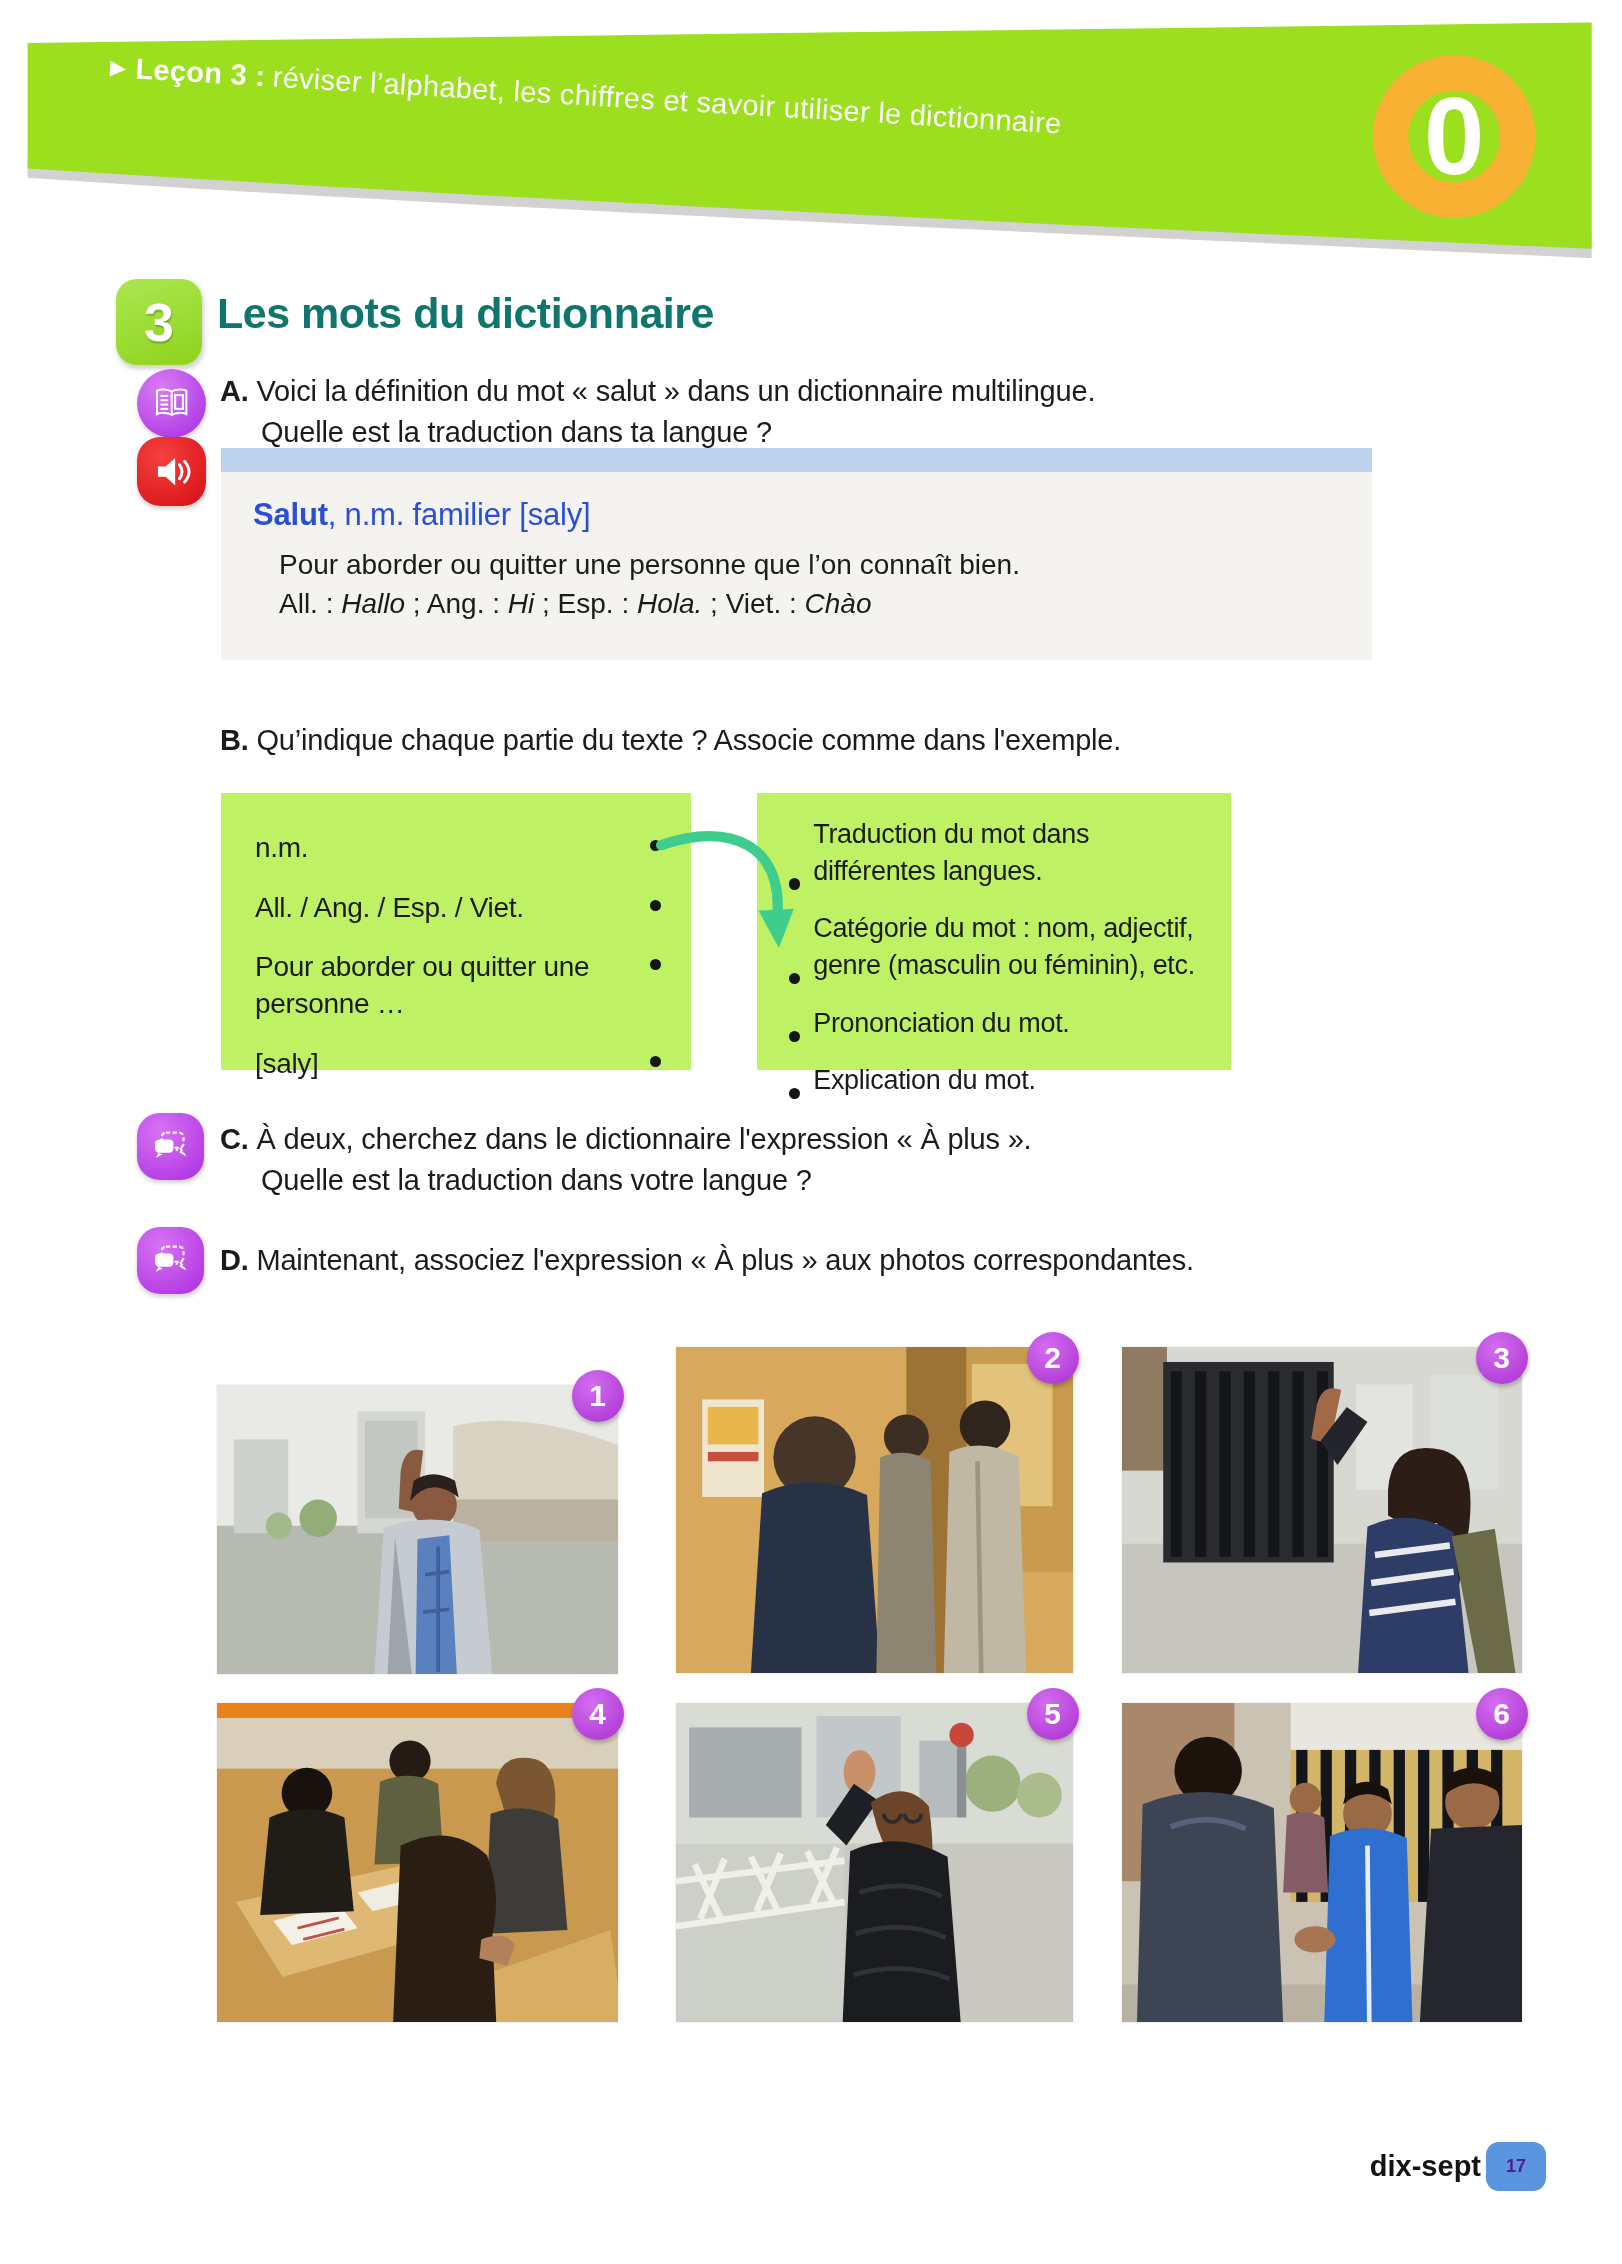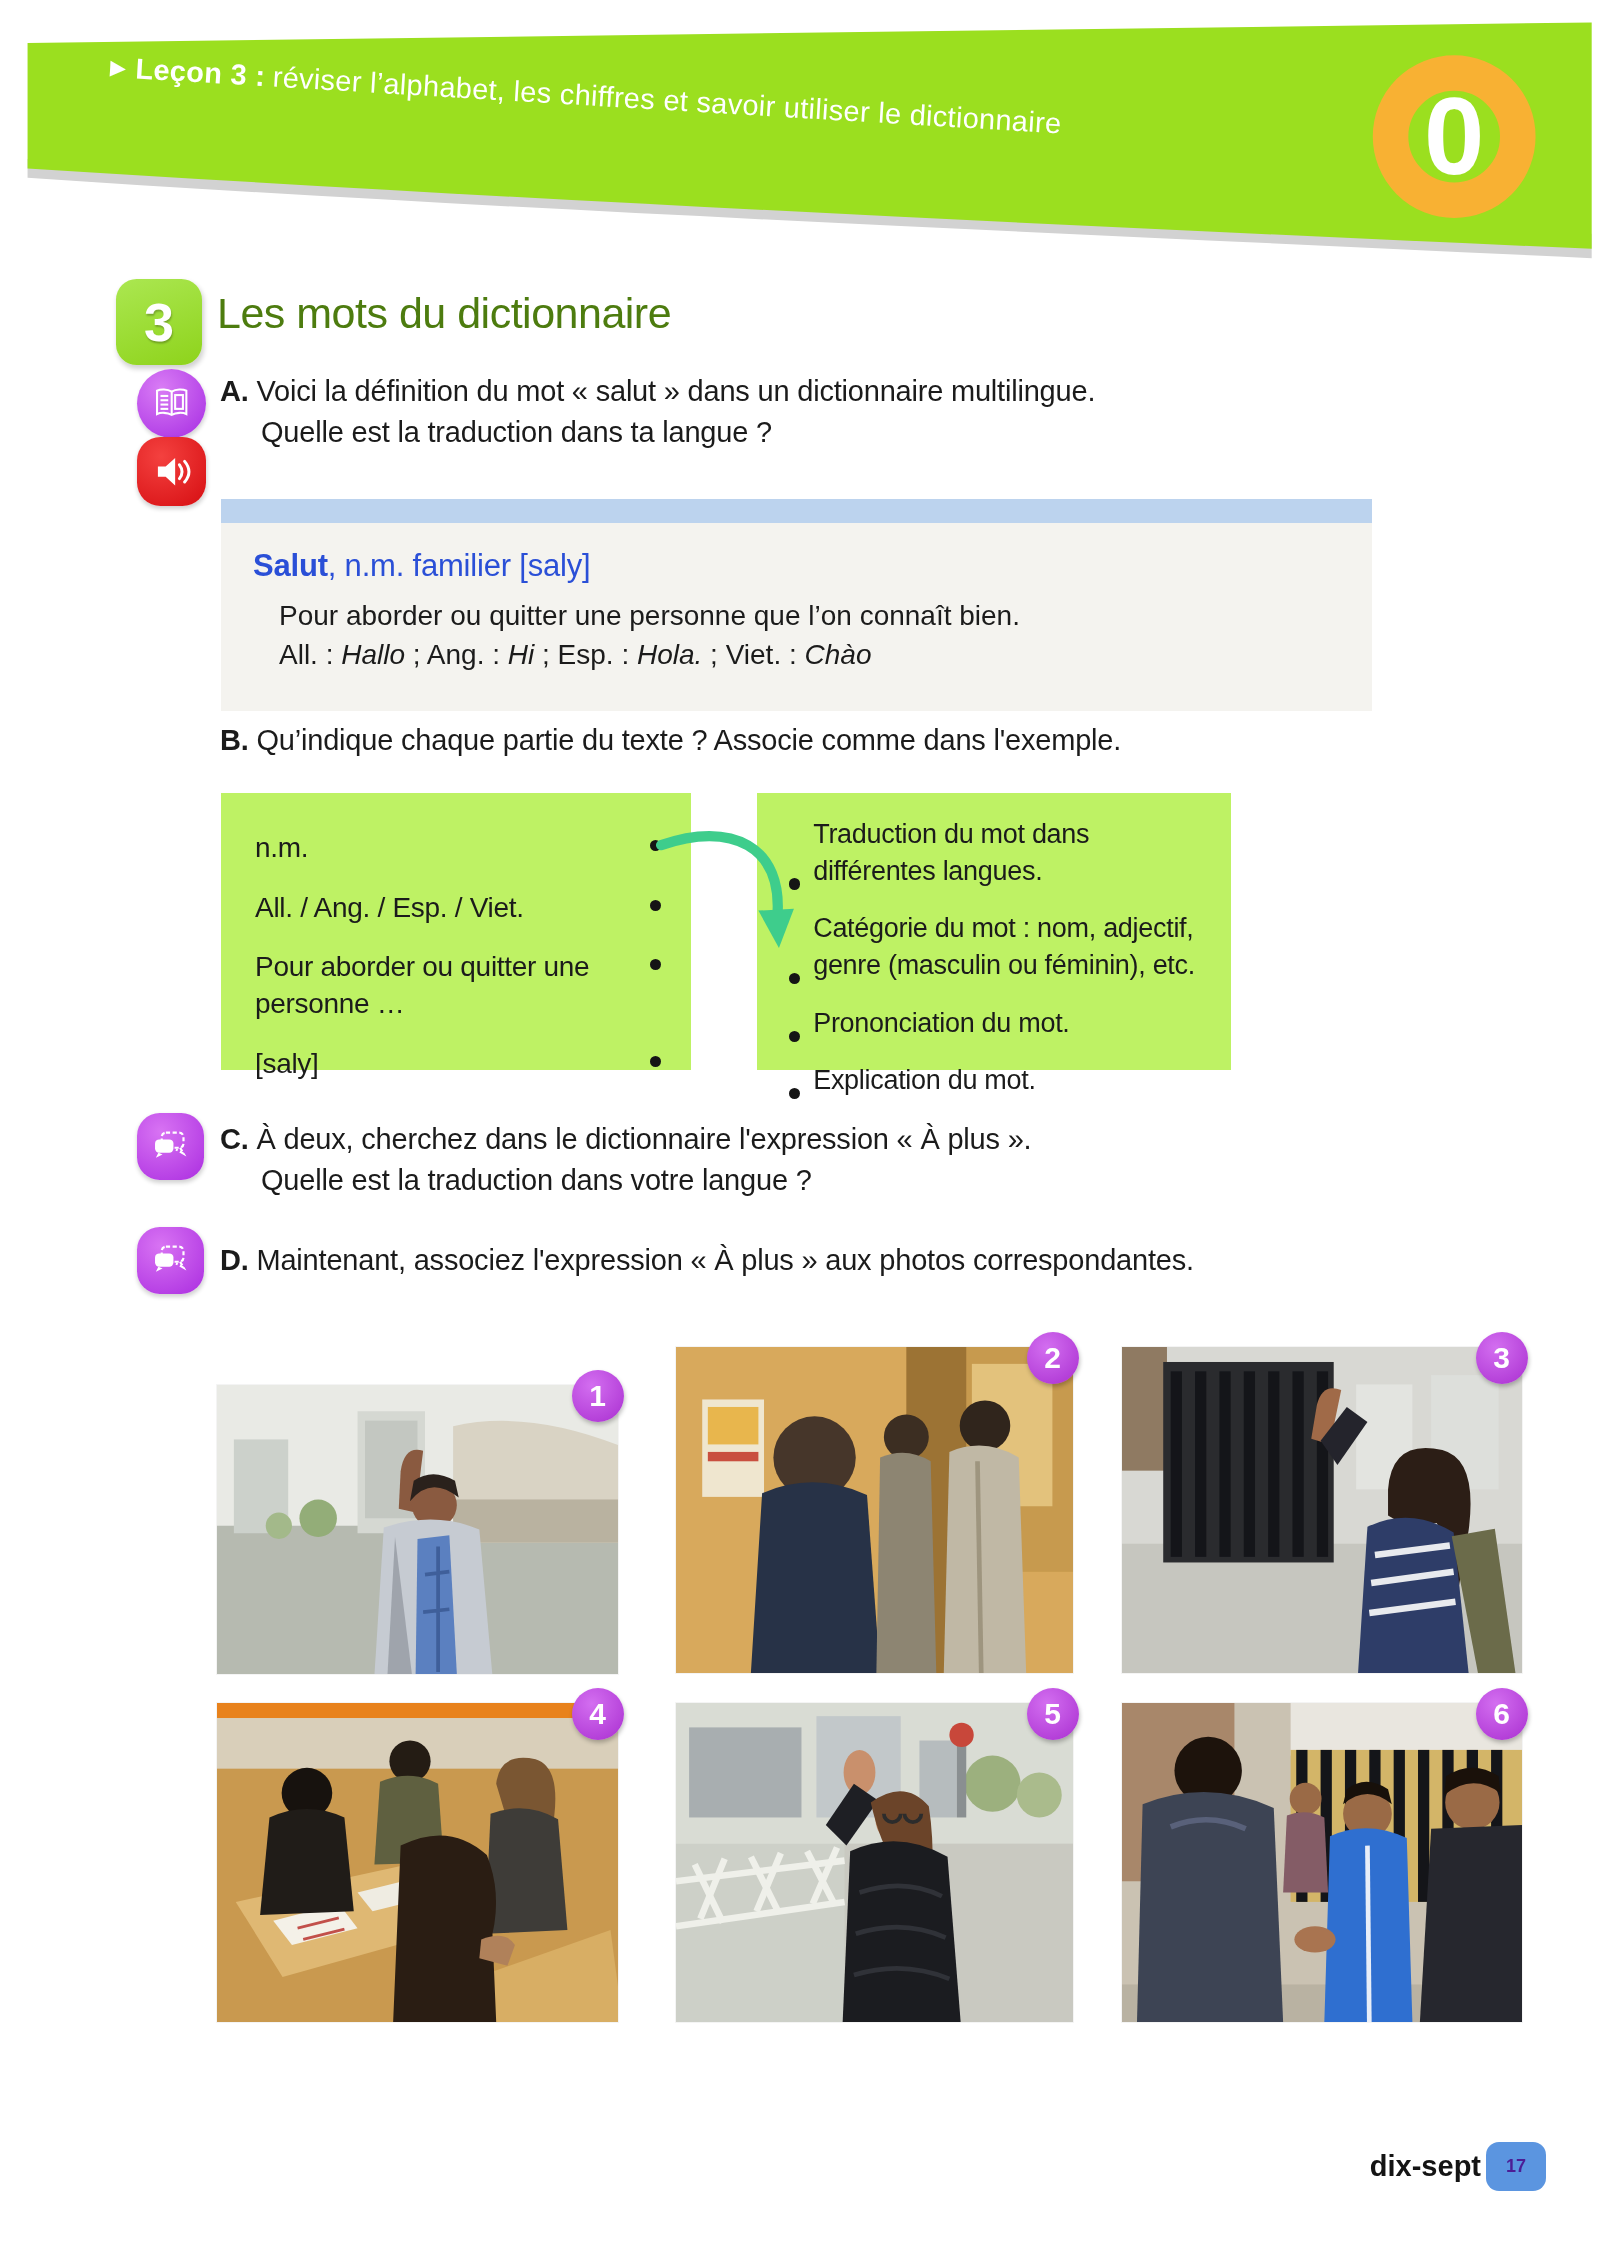--- a/index.html
+++ b/index.html
@@ -13,41 +13,41 @@
                color:#fff;font-size:29px;white-space:nowrap;letter-spacing:0.3px;}
   .banner-text .marker{font-size:20.6px;vertical-align:2.8px;margin-right:9.4px;}
   .banner-text b{font-weight:700;margin-right:7.5px;}
 
   
   .sec-badge{left:116px;top:279px;width:86px;height:86px;border-radius:20.6px;
              background:linear-gradient(160deg,#abe751,#8ed31b);
              box-shadow:1.9px 3.7px 5.6px rgba(0,0,0,.18);
              display:flex;align-items:center;justify-content:center;
              color:#fff;font-size:54px;font-weight:800;text-shadow:0.9px 1.9px 1.9px rgba(0,0,0,.25);}
-  .sec-title{left:217px;top:289px;font-size:43px;font-weight:400;color:#4d7c0f;letter-spacing:-0.5px;}
+  .sec-title{left:217px;top:289px;font-size:43px;font-weight:700;color:#0f766e;letter-spacing:-0.5px;}
 
   
   .icon{display:flex;align-items:center;justify-content:center;box-shadow:0.9px 2.8px 4.7px rgba(0,0,0,.18);}
   .icon svg{width:60%;height:60%;}
   .icon-book{left:137px;top:369px;width:69px;height:69px;border-radius:50%;
              background:radial-gradient(circle at 35% 28%,#d97cf5,#a62ce2);}
   .icon-audio{left:137px;top:437px;width:69px;height:69px;border-radius:34%;
               background:radial-gradient(circle at 35% 28%,#f4413f,#d60e12);}
   .icon-pair{width:67px;height:67px;border-radius:34%;
              background:radial-gradient(circle at 35% 28%,#d873f3,#ab2ee0);}
   .icon-pair-c{left:137px;top:1113px;}
   .icon-pair-d{left:137px;top:1227px;}
 
   
   .task{font-size:29px;line-height:41px;color:#1b1b1b;letter-spacing:-0.2px;}
   .task b{font-weight:700;}
   .indent{padding-left:41px;}
 
   
-  .dict{left:221px;top:499px;width:1151px;height:212px;background:#f4f3ef;}
+  .dict{left:221px;top:448px;width:1151px;height:212px;background:#f4f3ef;}
   .dict-bar{position:absolute;left:0;top:0;width:100%;height:24px;background:#bcd3ee;}
   .dict-entry{position:absolute;left:32px;top:49px;font-size:31px;color:#2a4fd7;letter-spacing:-0.2px;}
   .dict-entry b{font-weight:800;}
   .dict-def{position:absolute;left:58px;top:97px;font-size:28px;line-height:39px;color:#1b1b1b;}
 
   
   .mbox{background:#bef264;}
   .mbox-left{left:221px;top:793px;width:470px;height:277px;padding:36px 30px 0 34px;box-sizing:border-box;}
   .mbox-right{left:757px;top:793px;width:474px;height:277px;padding:22.5px 26px 0 32px;box-sizing:border-box;}
   .mrow{display:flex;justify-content:space-between;align-items:flex-start;margin-bottom:22.5px;}

